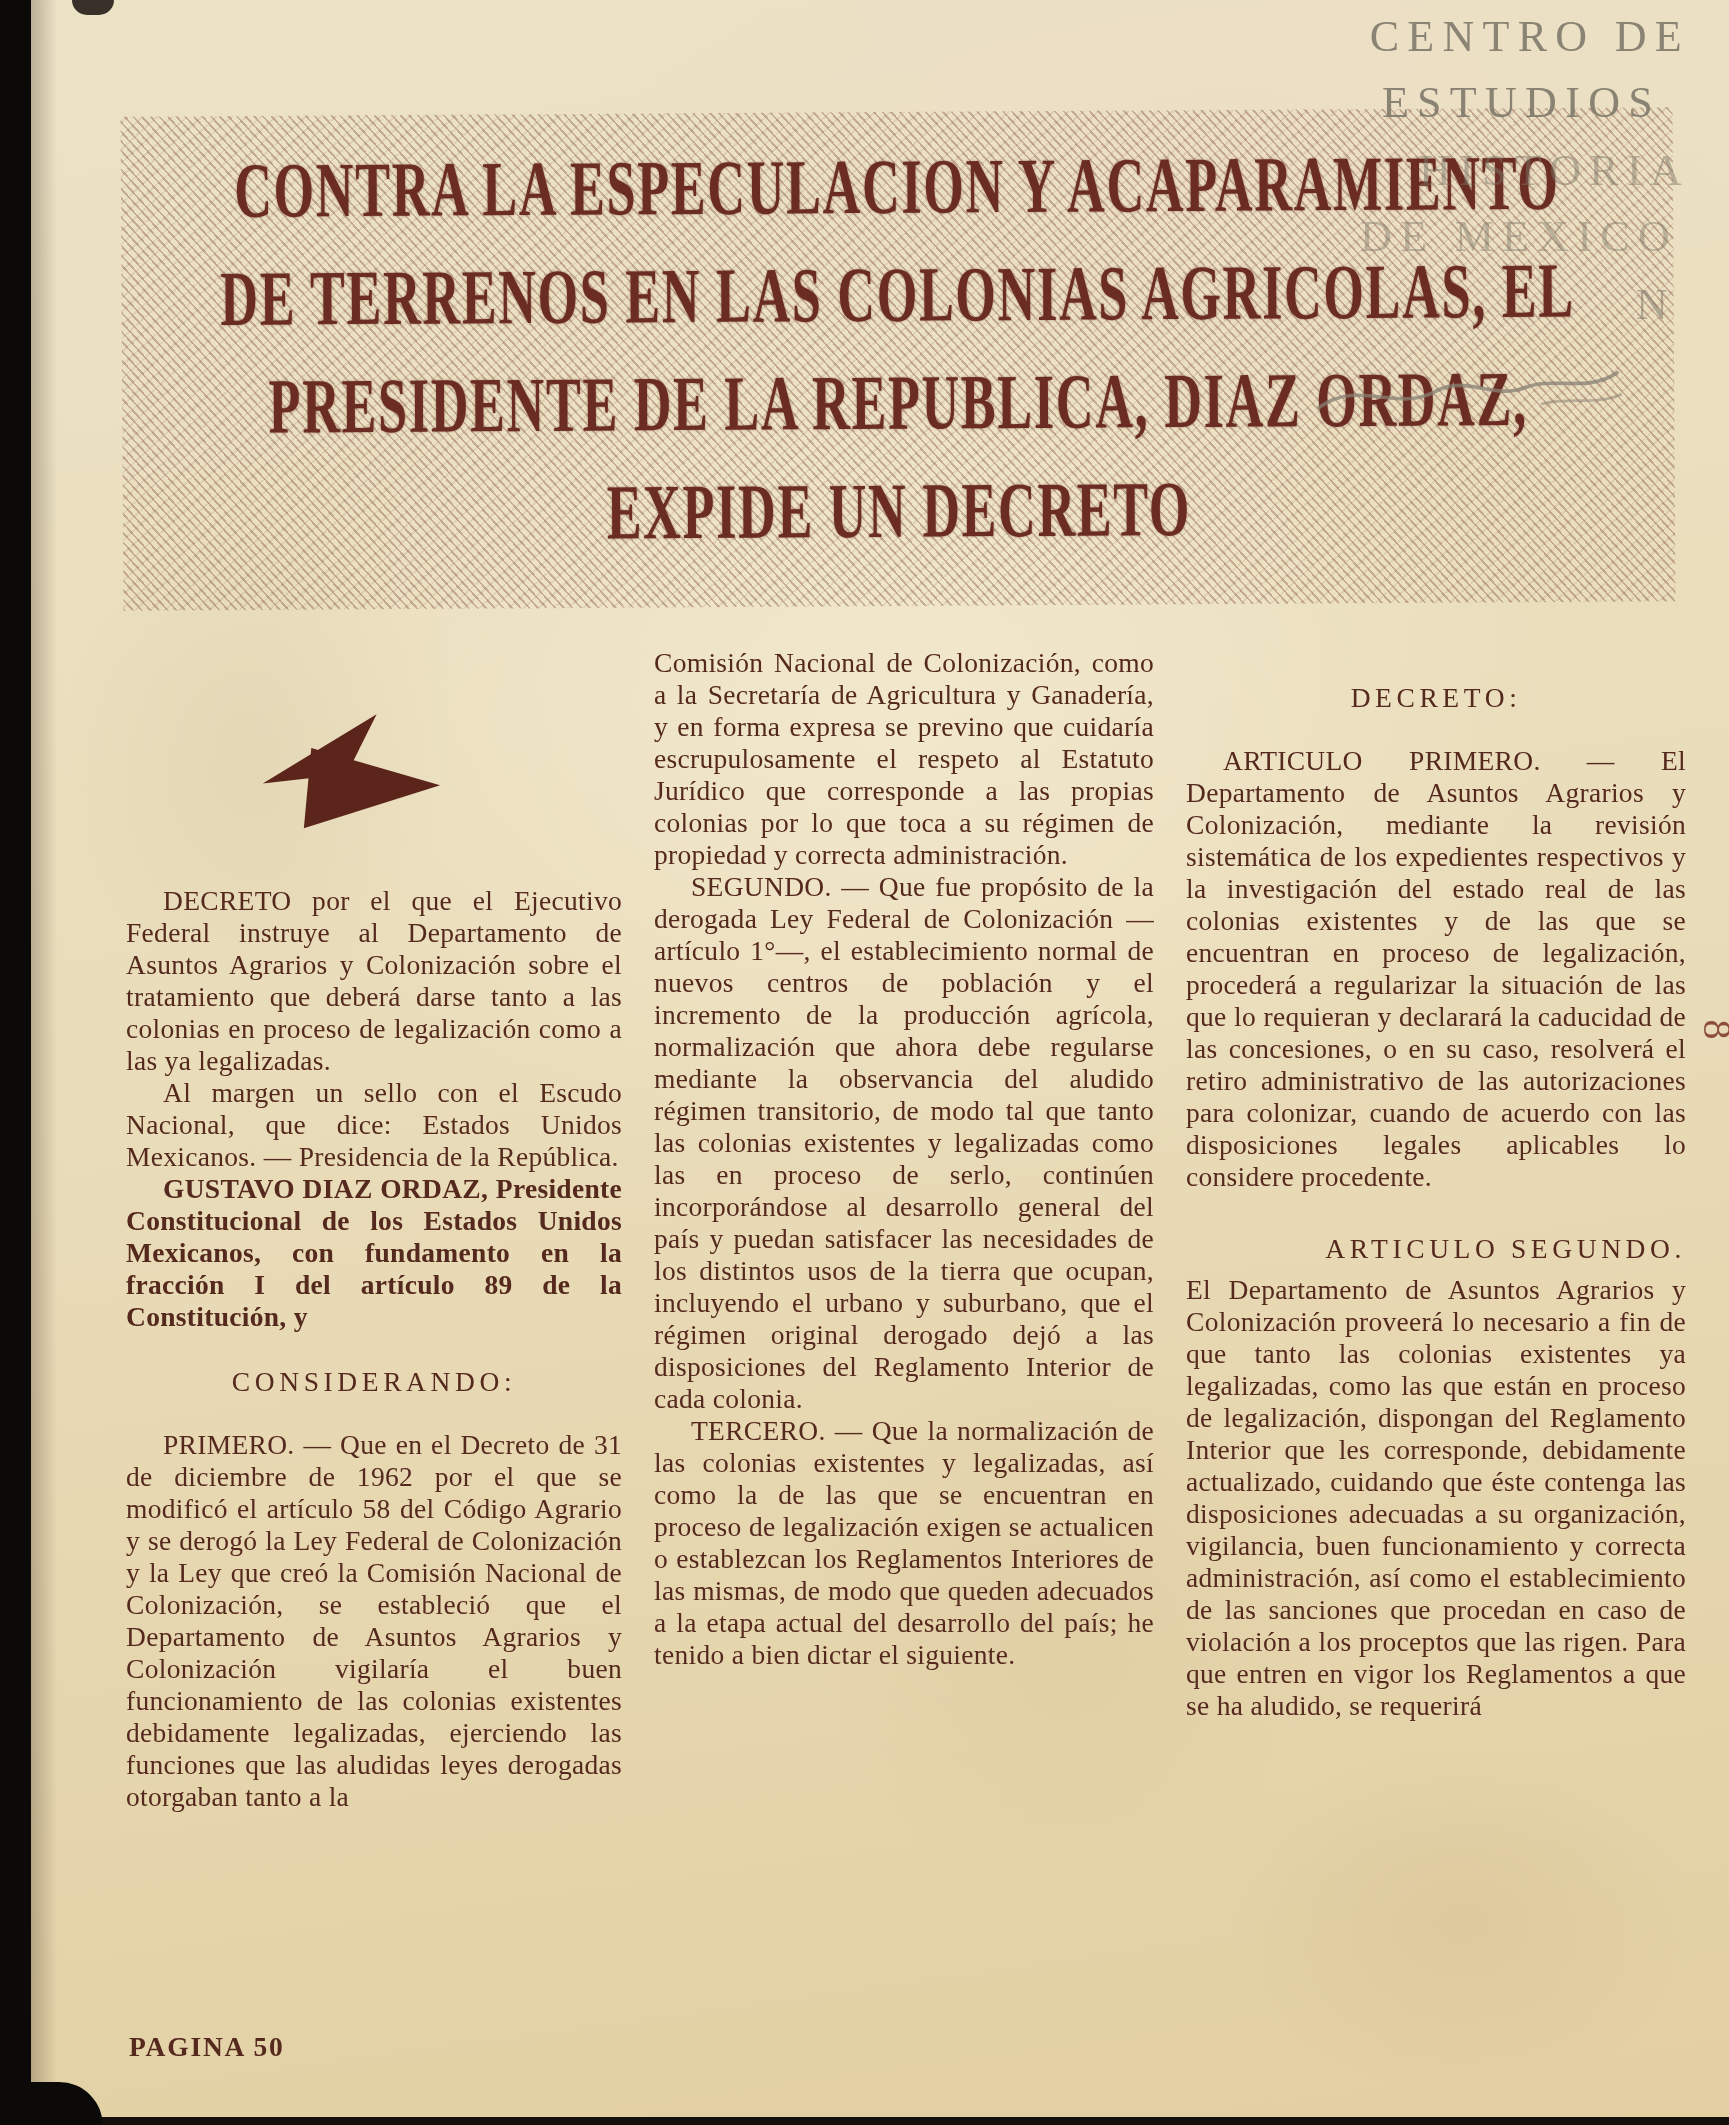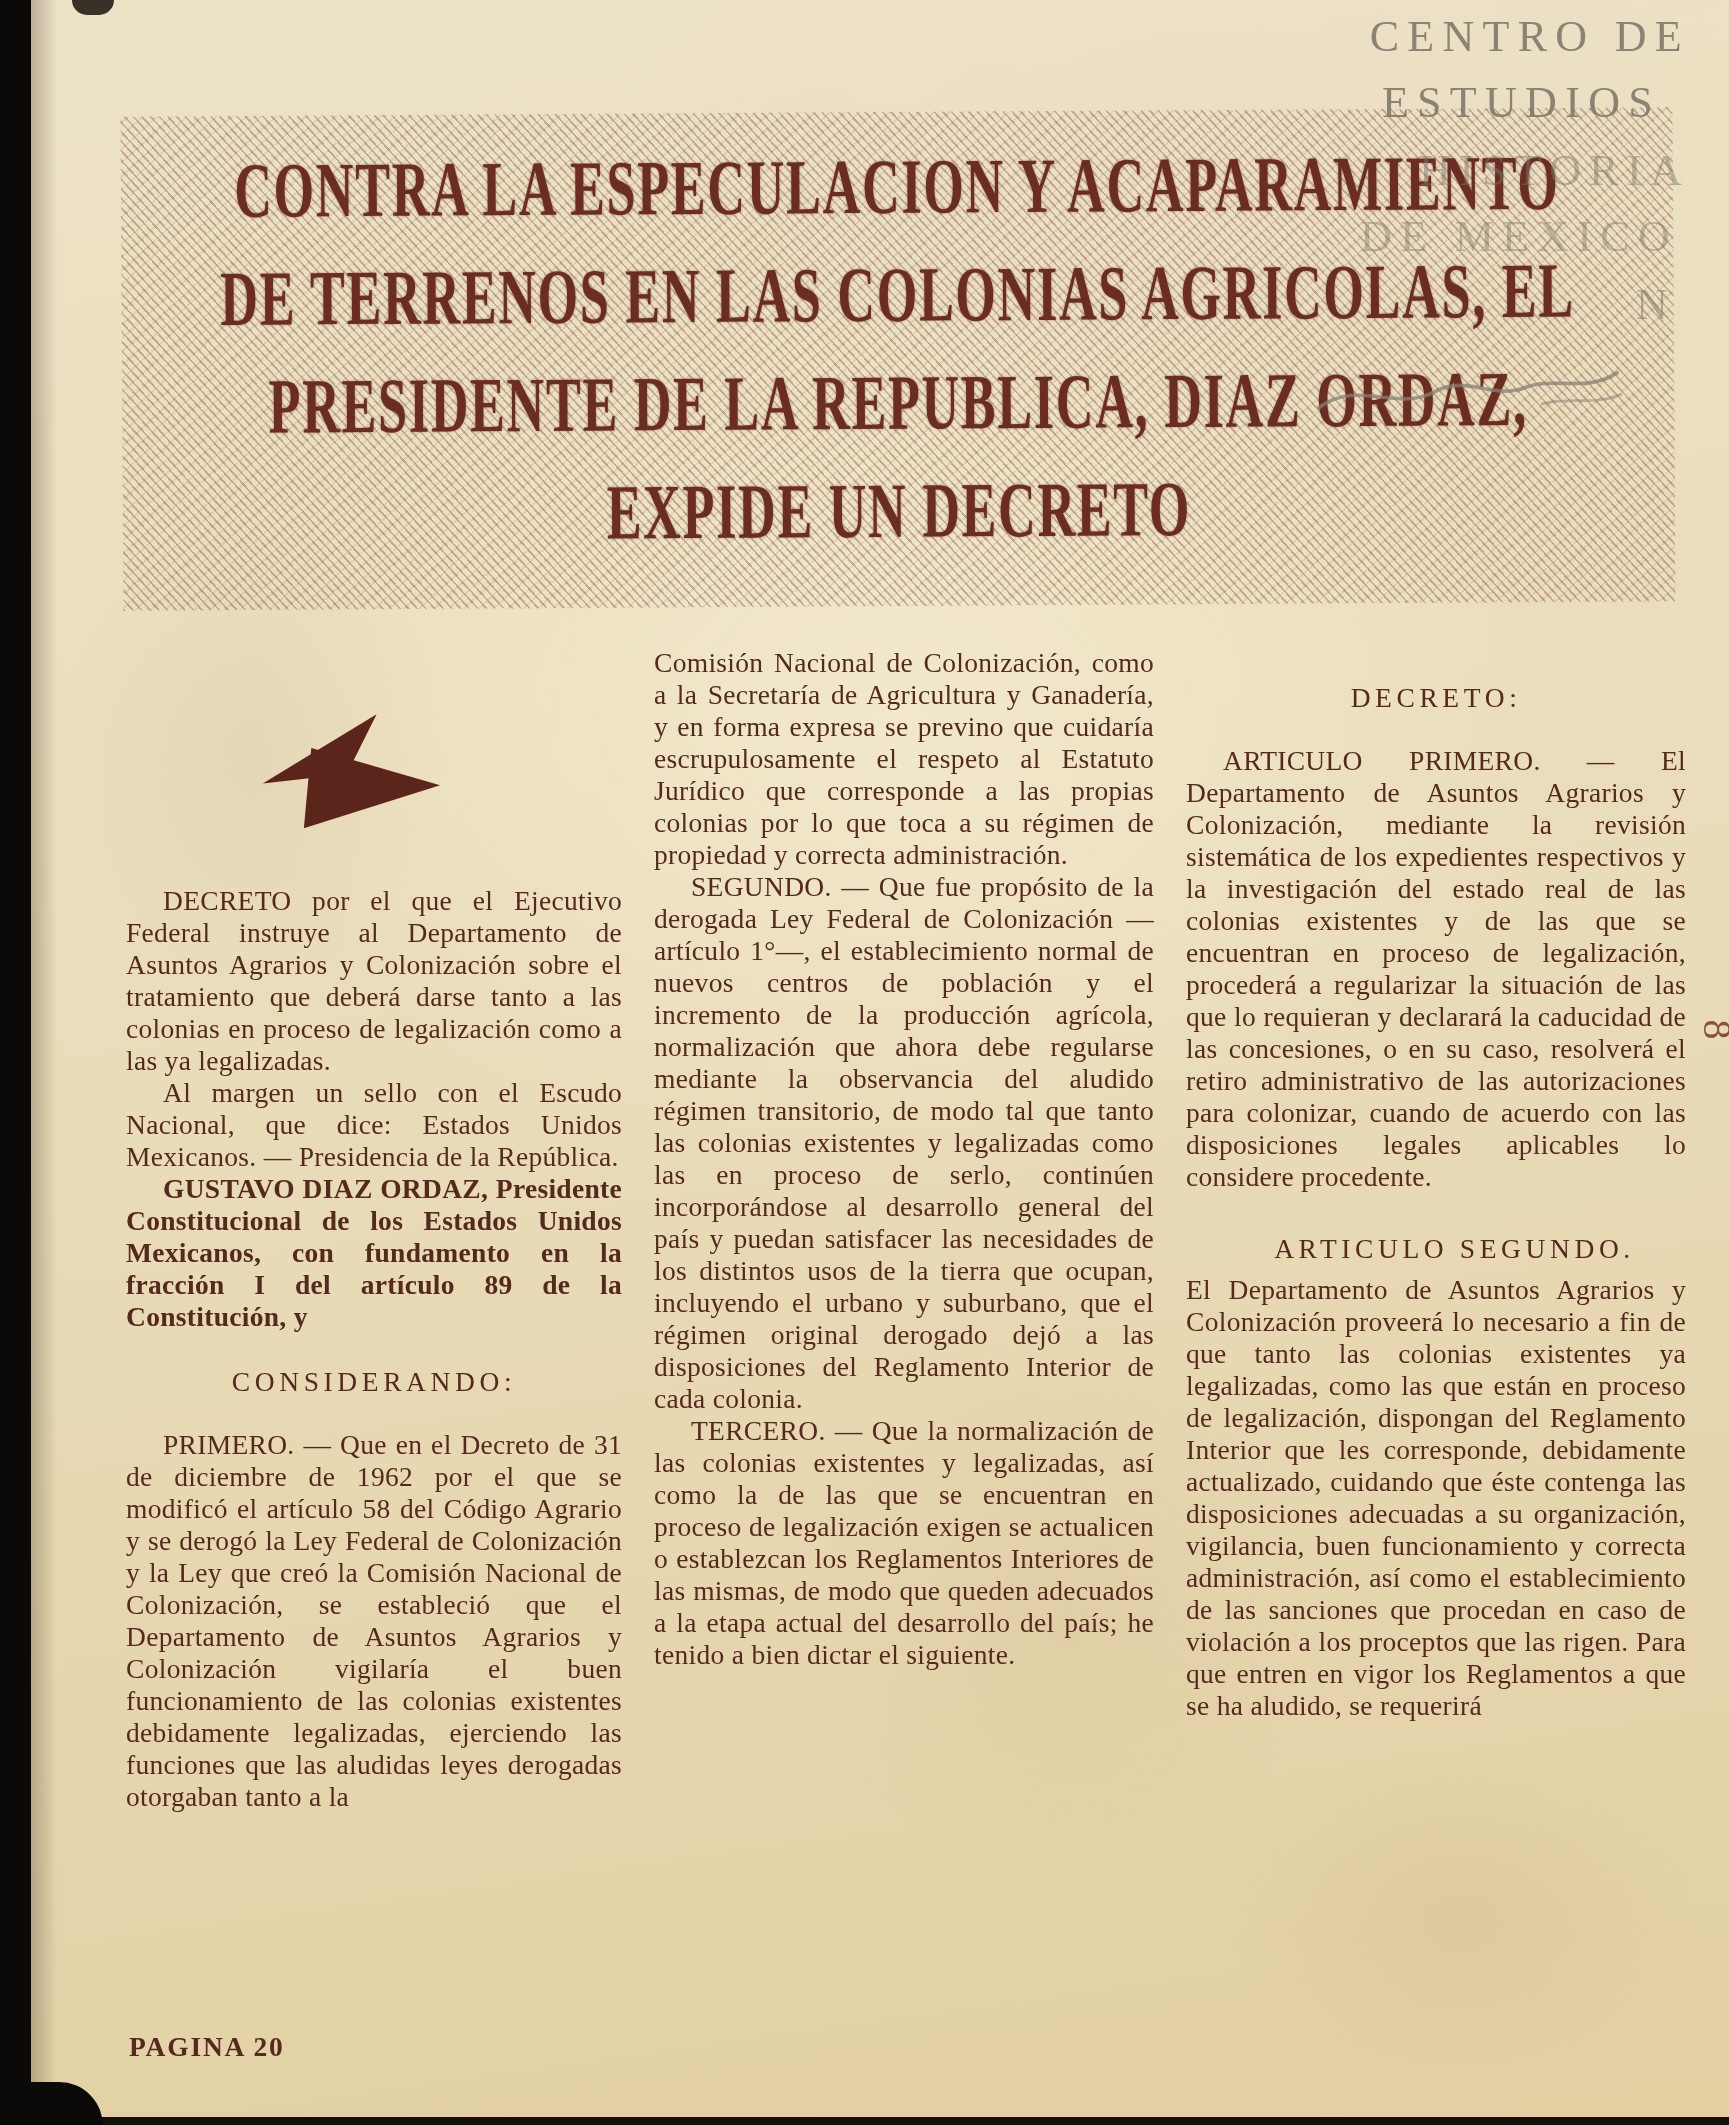--- a/index.html
+++ b/index.html
@@ -55,21 +55,21 @@
   
   .col{position:absolute;width:500px;font-size:27.5px;line-height:32px;text-align:justify;
     letter-spacing:0.3px;z-index:4;hyphens:auto;}
   .col p{margin:0;}
   .col1{left:126px;top:705px;width:496px;}
   .col2{left:654px;top:647px;}
   .col3{left:1186px;top:681px;}
   .indent{text-indent:37px;}
   .bold{font-weight:700;}
   .subhead{text-align:center;letter-spacing:4.6px;margin:33px 0 31px;}
-  .subhead-left{text-indent:37px;letter-spacing:4.6px;margin:40px 0 9.2px;text-align:center;}
+  .subhead-left{text-indent:37px;letter-spacing:4.6px;margin:40px 0 9.2px;text-align:right;}
   .star-wrap{margin:0 0 40px 130px;width:189px;height:140px;}
   .star-wrap svg{display:block;}
   
   .footer{position:absolute;left:129px;top:2031px;font-weight:700;font-size:27.5px;
     letter-spacing:1.8px;z-index:4;}
   .margin-mark{position:absolute;right:1.8px;top:1006px;font-size:40px;
     color:rgba(130,62,44,0.9);transform:rotate(90deg);z-index:5;}
 </style>
 </head>
 <body>
@@ -127,21 +127,21 @@
     <p class="indent">TERCERO. — Que la normalización de las colonias existentes y legalizadas, así como la de las que se encuentran en proceso de legalización exigen se actualicen o establezcan los Reglamentos Interiores de las mismas, de modo que queden adecuados a la etapa actual del desarrollo del país; he tenido a bien dictar el siguiente.</p>
   </div>
 
   <div class="col col3">
     <div class="subhead" style="margin-top:1px;">DECRETO:</div>
     <p class="indent">ARTICULO PRIMERO. — El Departamento de Asuntos Agrarios y Colonización, mediante la revisión sistemática de los expedientes respectivos y la investigación del estado real de las colonias existentes y de las que se encuentran en proceso de legalización, procederá a regularizar la situación de las que lo requieran y declarará la caducidad de las concesiones, o en su caso, resolverá el retiro administrativo de las autorizaciones para colonizar, cuando de acuerdo con las disposiciones legales aplicables lo considere procedente.</p>
     <div class="subhead-left">ARTICULO SEGUNDO.</div>
     <p>El Departamento de Asuntos Agrarios y Colonización proveerá lo necesario a fin de que tanto las colonias existentes ya legalizadas, como las que están en proceso de legalización, dispongan del Reglamento Interior que les corresponde, debidamente actualizado, cuidando que éste contenga las disposiciones adecuadas a su organización, vigilancia, buen funcionamiento y correcta administración, así como el establecimiento de las sanciones que procedan en caso de violación a los proceptos que las rigen. Para que entren en vigor los Reglamentos a que se ha aludido, se requerirá</p>
   </div>
 
-  <div class="footer">PAGINA 20</div>
+  <div class="footer">PAGINA 50</div>
 
   <div class="margin-mark">8</div>
 
   <div class="edge-left"></div>
   <div class="edge-left-shadow"></div>
   <div class="edge-bottom"></div>
   <div class="corner-blot"></div>
   <div class="top-blot"></div>
 
 </div>

